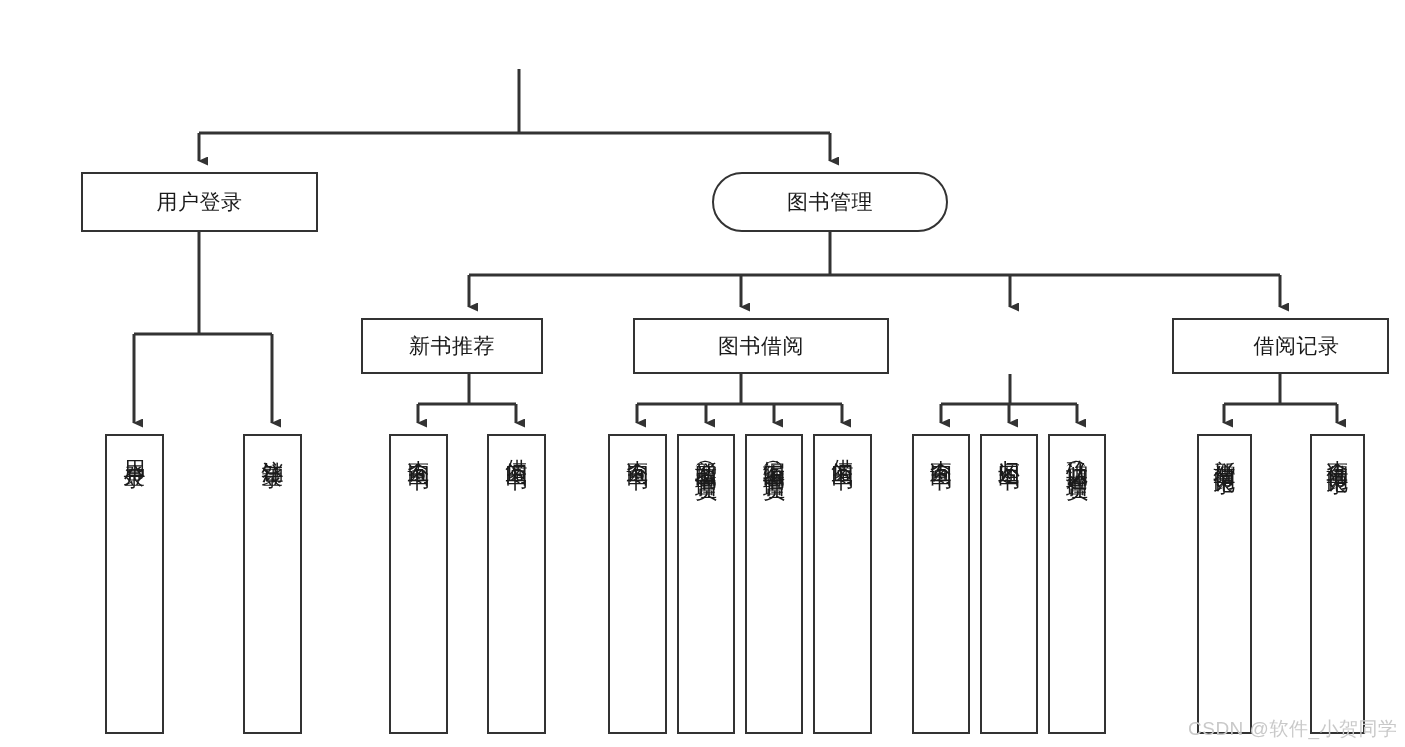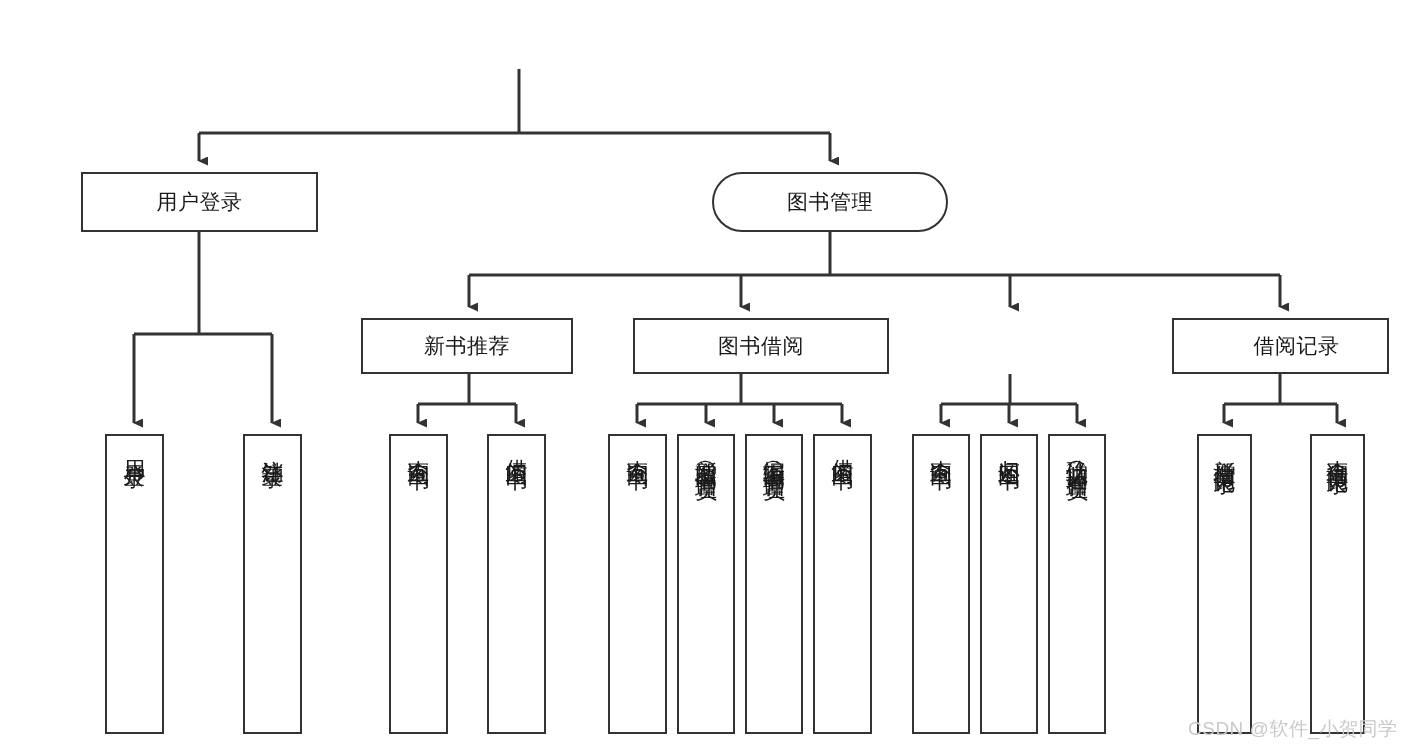--- a/index.html
+++ b/index.html
@@ -115,21 +115,21 @@
 
 
   <div class="node horiz" style="left: 81px; top: 172px; width: 237px; height: 60px;">
     <span class="label">用户登录</span>
   </div>
 
   <div class="node horiz" style="left: 712px; top: 172px; width: 236px; height: 60px; border-radius: 30px;">
     <span class="label">图书管理</span>
   </div>
 
-  <div class="node horiz" style="left: 361px; top: 318px; width: 212px; height: 56px;">
+  <div class="node horiz" style="left: 361px; top: 318px; width: 182px; height: 56px;">
     <span class="label">新书推荐</span>
   </div>
 
   <div class="node horiz" style="left: 633px; top: 318px; width: 256px; height: 56px;">
     <span class="label">图书借阅</span>
   </div>
 
 
   <div class="node horiz" style="left: 1172px; top: 318px; width: 217px; height: 56px; padding-left: 32px;">
     <span class="label">借阅记录</span>

